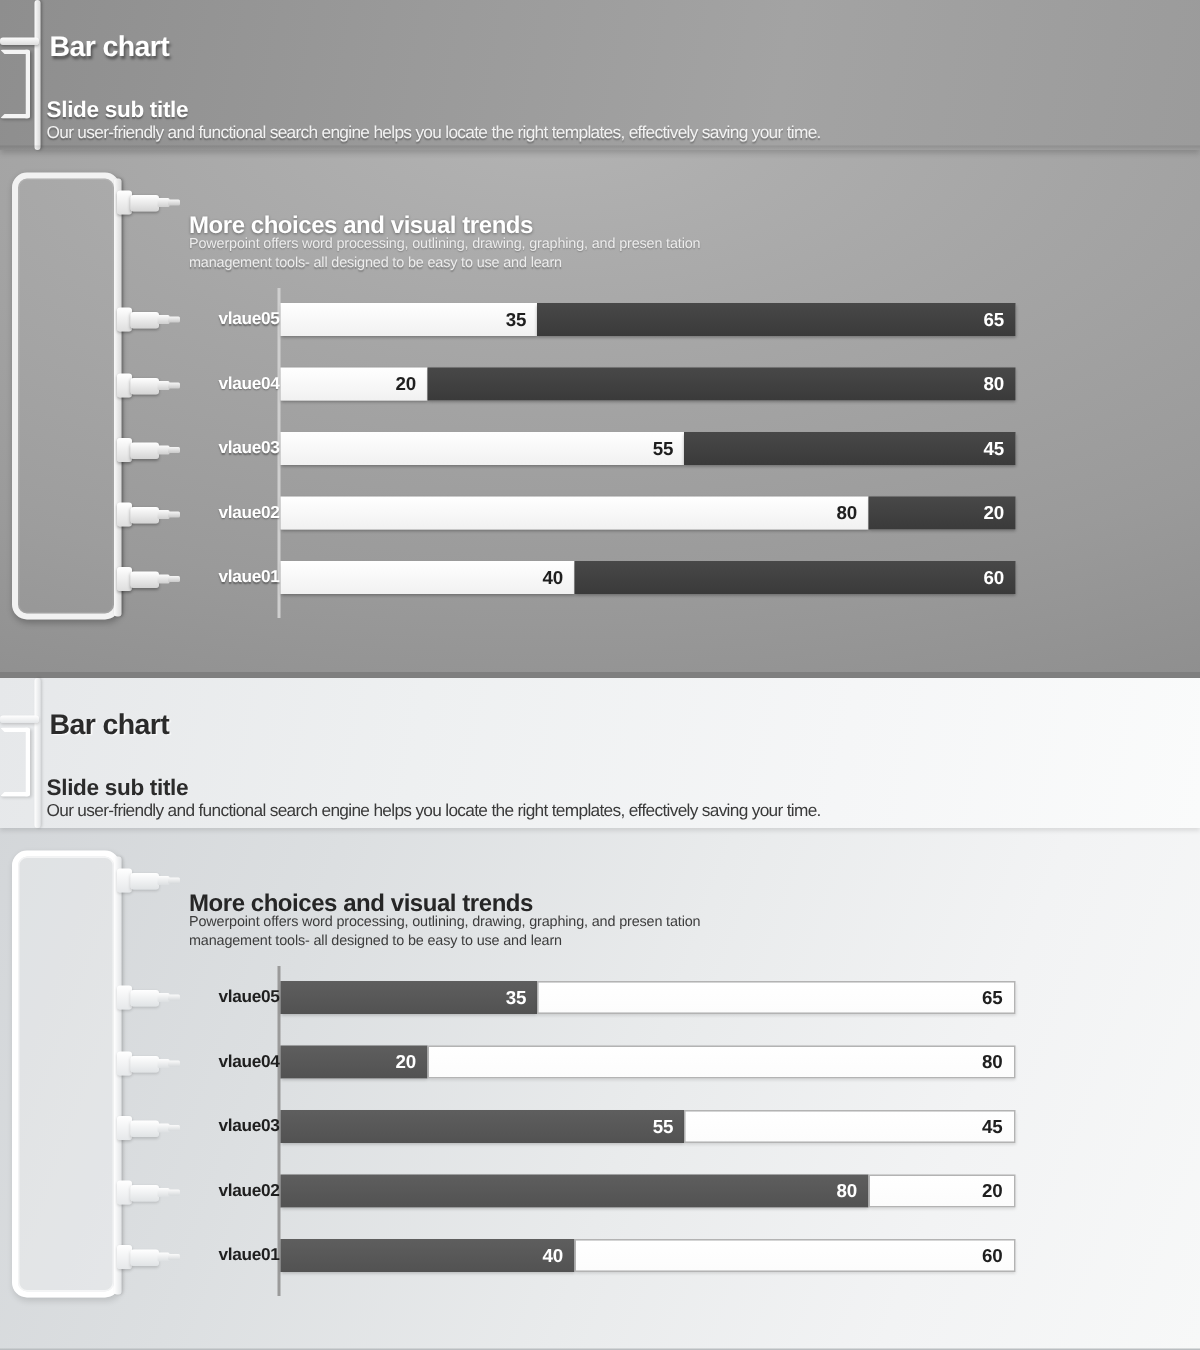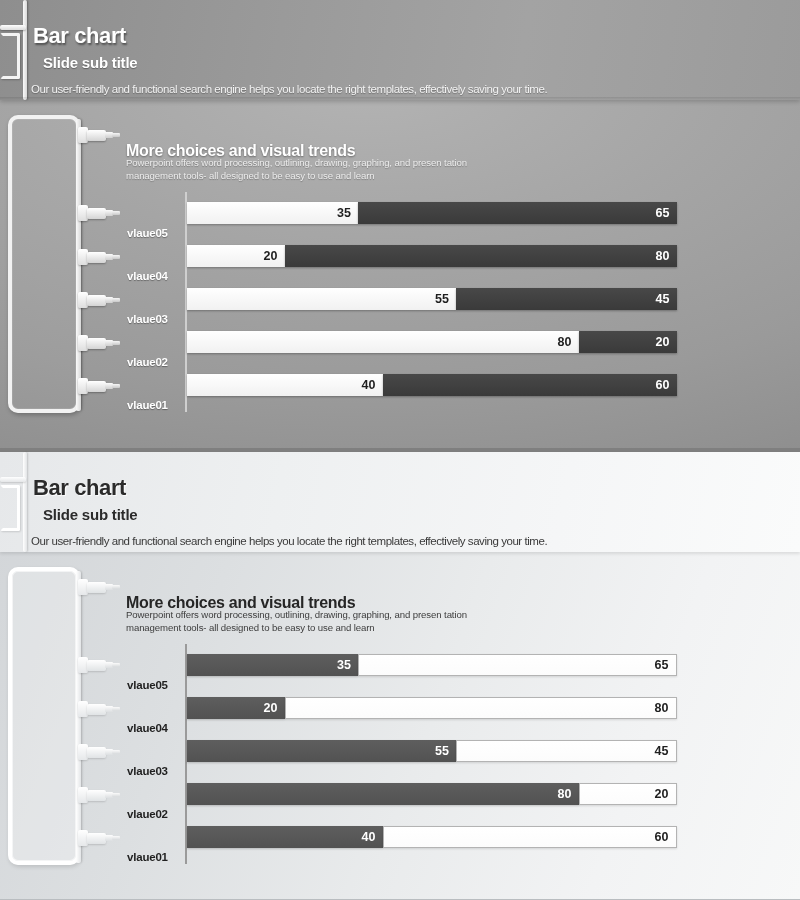--- a/index.html
+++ b/index.html
@@ -32,25 +32,25 @@
     background:linear-gradient(100deg,#8e8e8e 0%,#9a9a9a 35%,#a3a3a3 65%,#9b9b9b 100%);
     box-shadow:0 2px 4px rgba(0,0,0,.18);
   }
   .header-light{
     background:linear-gradient(100deg,#e6e8ea 0%,#eef0f1 35%,#f5f6f7 70%,#fafbfb 100%);
     box-shadow:0 2px 3px rgba(0,0,0,.10);
   }
   .header-dark:after{content:"";position:absolute;left:0;right:0;bottom:0;height:3px;
     background:linear-gradient(180deg,rgba(0,0,0,.10),rgba(0,0,0,0));}
 
-  .title{position:absolute;left:33px;top:8px;font-size:22px;font-weight:bold;letter-spacing:-.4px;}
+  .title{position:absolute;left:33px;top:8px;font-size:19px;font-weight:bold;letter-spacing:-.4px;}
   .title-dark{color:#ffffff;text-shadow:1px 2px 2px rgba(0,0,0,.45);}
   .title-light{color:#2b2b2b;text-shadow:1px 1px 1px rgba(255,255,255,.9);}
 
-  .subtitle{position:absolute;left:31px;top:42px;font-size:15px;font-weight:bold;letter-spacing:-.2px;margin-left:12px;}
+  .subtitle{position:absolute;left:31px;top:53px;font-size:15px;font-weight:bold;letter-spacing:-.2px;}
   .subtitle-dark{color:#ffffff;text-shadow:0 1px 1px rgba(0,0,0,.35);}
   .subtitle-light{color:#2b2b2b;}
 
   .lead{position:absolute;left:31px;top:71px;font-size:11.5px;letter-spacing:-.45px;white-space:nowrap;}
   .lead-dark{color:#f2f2f2;text-shadow:0 1px 1px rgba(0,0,0,.3);}
   .lead-light{color:#3a3a3a;}
 
   
   .hdr-bracket{position:absolute;left:0;top:0;width:44px;height:100px;}
   .hb-vline{position:absolute;left:23px;top:0;width:4px;height:100px;border-radius:2px;}
@@ -114,22 +114,22 @@
   .d-seg-a{background:linear-gradient(180deg,#ffffff,#f1f1f1);color:#1f1f1f;
     box-shadow:0 1px 2px rgba(0,0,0,.3);}
   .d-seg-b{background:linear-gradient(180deg,#484848,#3a3a3a);color:#ffffff;
     box-shadow:0 1px 2px rgba(0,0,0,.3);}
   
   .l-seg-a{background:linear-gradient(180deg,#5e5e5e,#525252);color:#ffffff;
     box-shadow:0 1px 2px rgba(0,0,0,.2);}
   .l-seg-b{background:linear-gradient(180deg,#ffffff,#fcfcfc);color:#1f1f1f;
     border:1px solid #b3b3b3;box-shadow:0 1px 2px rgba(0,0,0,.12);}
 
-  .cat{position:absolute;width:78px;text-align:left;height:22px;line-height:22px;
-    font-size:11.5px;font-weight:bold;letter-spacing:-.2px;margin-top:20px;}
+  .cat{position:absolute;width:78px;text-align:center;height:22px;line-height:22px;
+    font-size:11.5px;font-weight:bold;letter-spacing:-.2px;}
   .cat-dark{left:-58px;color:#ffffff;text-shadow:0 1px 1px rgba(0,0,0,.35);}
   .cat-light{left:-58px;color:#1f1f1f;}
 </style>
 </head>
 <body>
 
 <div class="page">
 
   <section class="slide slide-dark">
 

